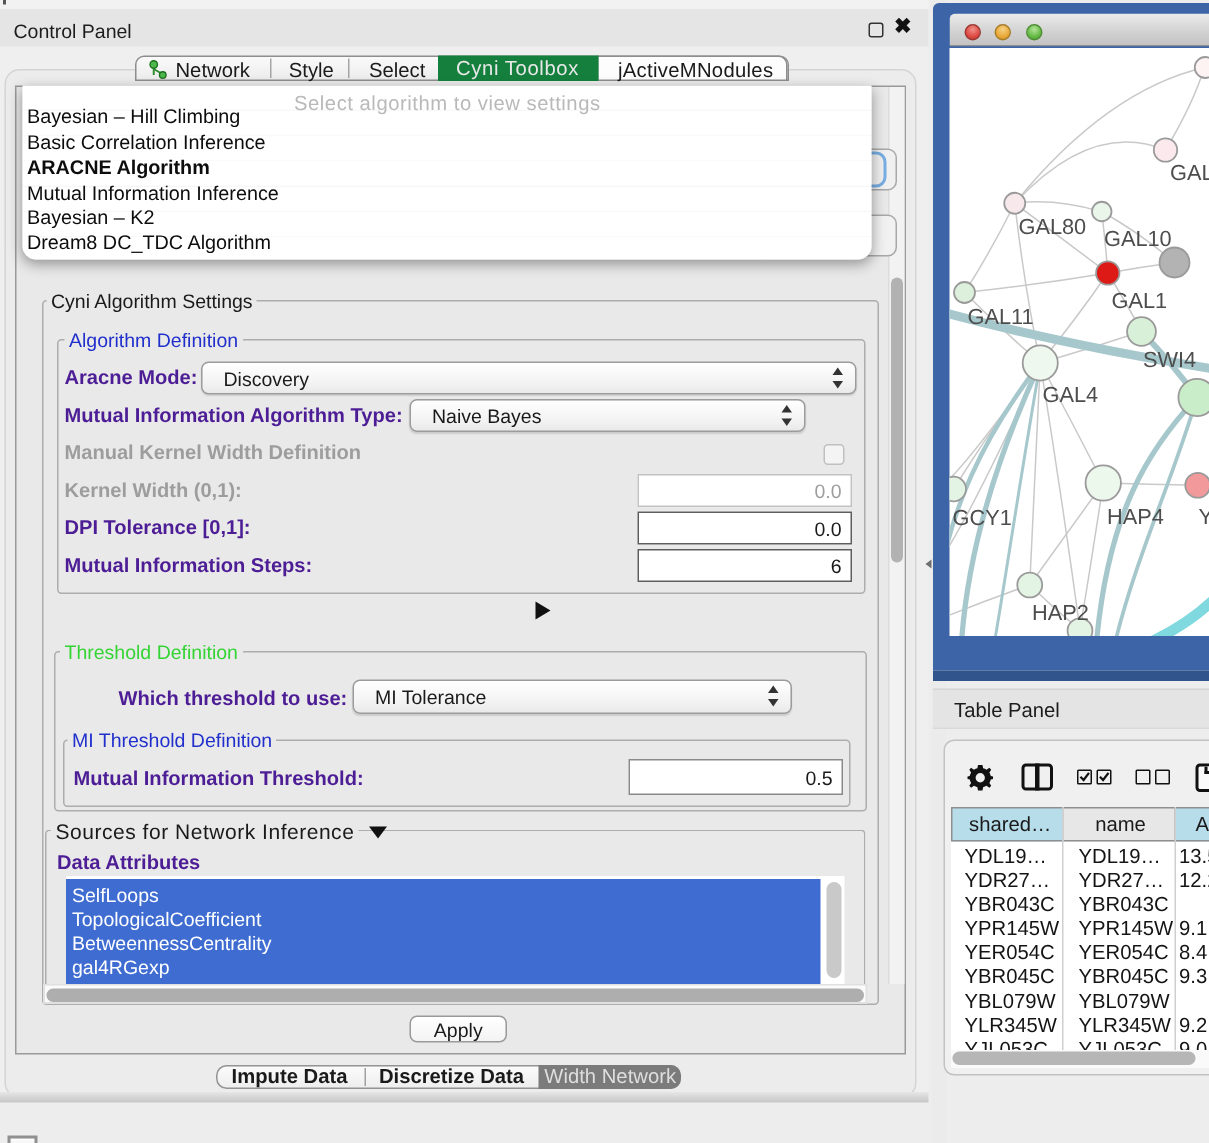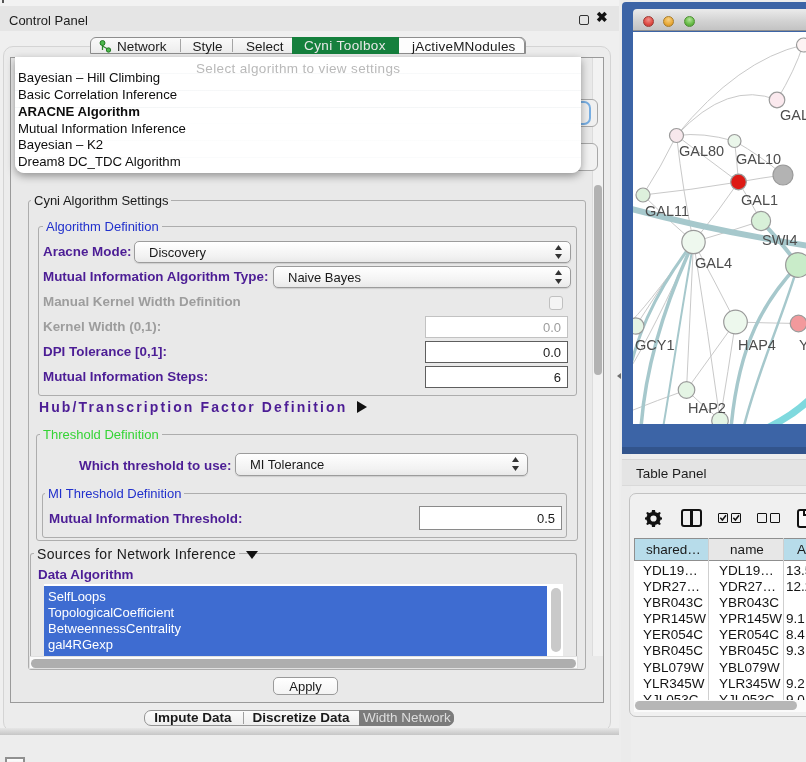--- a/index.html
+++ b/index.html
@@ -68,21 +68,21 @@
   <div class="lbl" style="left:43px;top:244px;">Aracne Mode:</div>
   <div class="combo" style="left:134px;top:241px;width:437px;height:22px;">
     <span class="ct">Discovery</span>
     <svg class="ar" width="9" height="16">
         <path d="M4.5 1 L8 6 L1 6 Z" fill="#333"></path>
         <path d="M4.5 15 L8 10 L1 10 Z" fill="#333"></path>
       </svg>
   </div>
 
   <div class="lbl" style="left:43px;top:269px;">Mutual Information Algorithm Type:</div>
-  <div class="combo" style="left:273px;top:266px;width:298px;height:22px;">
+  <div class="combo" style="left:273px;top:266px;width:264px;height:22px;">
     <span class="ct">Naive Bayes</span>
     <svg class="ar" width="9" height="16">
         <path d="M4.5 1 L8 6 L1 6 Z" fill="#333"></path>
         <path d="M4.5 15 L8 10 L1 10 Z" fill="#333"></path>
       </svg>
   </div>
 
   <div class="lbl gray" style="left:43px;top:294px;">Manual Kernel Width Definition</div>
   <div class="abs" style="left:549px;top:296px;width:14px;height:14px;border:1px solid #c0c0c0;border-radius:3px;background:#f4f4f4;"></div>
 
@@ -94,21 +94,20 @@
   <div class="lbl" style="left:43px;top:344px;">DPI Tolerance [0,1]:</div>
   <div class="fld" style="left:425px;top:341px;width:143px;height:22px;border:1.5px solid #5e5e5e;">
       <span>0.0</span>
     </div>
 
   <div class="lbl" style="left:43px;top:369px;">Mutual Information Steps:</div>
   <div class="fld" style="left:425px;top:366px;width:143px;height:22px;border:1.5px solid #5e5e5e;">
       <span>6</span>
     </div>
 
-  <div class="lbl" style="left:39px;top:399px;font-size:14px;letter-spacing:2.1px;">Hub/Transcription Factor Definition</div>
   <div class="abs" style="left:357px;top:401px;width:0;height:0;border-left:10px solid #111;border-top:6.5px solid transparent;border-bottom:6.5px solid transparent;"></div>
 
   <div class="grp" style="left:36px;top:434px;width:542px;height:107px;"></div>
   <div class="gtitle" style="left:40px;top:427px;color:#35d435;">Threshold Definition</div>
 
   <div class="lbl" style="left:79px;top:458px;">Which threshold to use:</div>
   <div class="combo" style="left:235px;top:453px;width:293px;height:23px;">
     <span class="ct">MI Tolerance</span>
     <svg class="ar" width="9" height="16">
         <path d="M4.5 1 L8 6 L1 6 Z" fill="#333"></path>
@@ -121,21 +120,21 @@
 
   <div class="lbl" style="left:49px;top:511px;">Mutual Information Threshold:</div>
   <div class="fld" style="left:419px;top:506px;width:143px;height:24px;border:1px solid #8a8a8a;">
       <span style="top:4px;">0.5</span>
     </div>
 
   <div class="grp" style="left:30px;top:553px;width:547px;height:116px;border-bottom:none;"></div>
   <div class="gtitle" style="left:34px;top:546px;font-weight:normal;font-size:14px;letter-spacing:0.35px;">Sources for Network Inference</div>
   <div class="abs" style="left:246px;top:551px;width:0;height:0;border-top:8px solid #111;border-left:6.5px solid transparent;border-right:6.5px solid transparent;"></div>
 
-  <div class="lbl" style="left:38px;top:567px;">Data Algorithm</div>
+  <div class="lbl" style="left:38px;top:567px;">Data Attributes</div>
 
   <div class="abs" style="left:44px;top:584px;width:519px;height:73px;background:#ffffff;"></div>
   <div class="abs" style="left:44px;top:585.5px;width:503px;height:70px;background:#3e6cd1;color:#ffffff;font-size:13px;line-height:16.2px;padding:3px 0 0 4px;overflow:hidden;">
     SelfLoops<br>TopologicalCoefficient<br>BetweennessCentrality<br>gal4RGexp
   </div>
   <div class="abs" style="left:551px;top:588px;width:10px;height:64px;background:#c9c9c9;border-radius:5px;"></div>
 
   <div class="abs" style="left:29px;top:656px;width:549px;height:13px;background:#fbfbfb;border:1px solid #e0e0e0;"></div>
   <div class="abs" style="left:31px;top:658.5px;width:545px;height:9px;background:#aeaeae;border-radius:4.5px;"></div>
 

